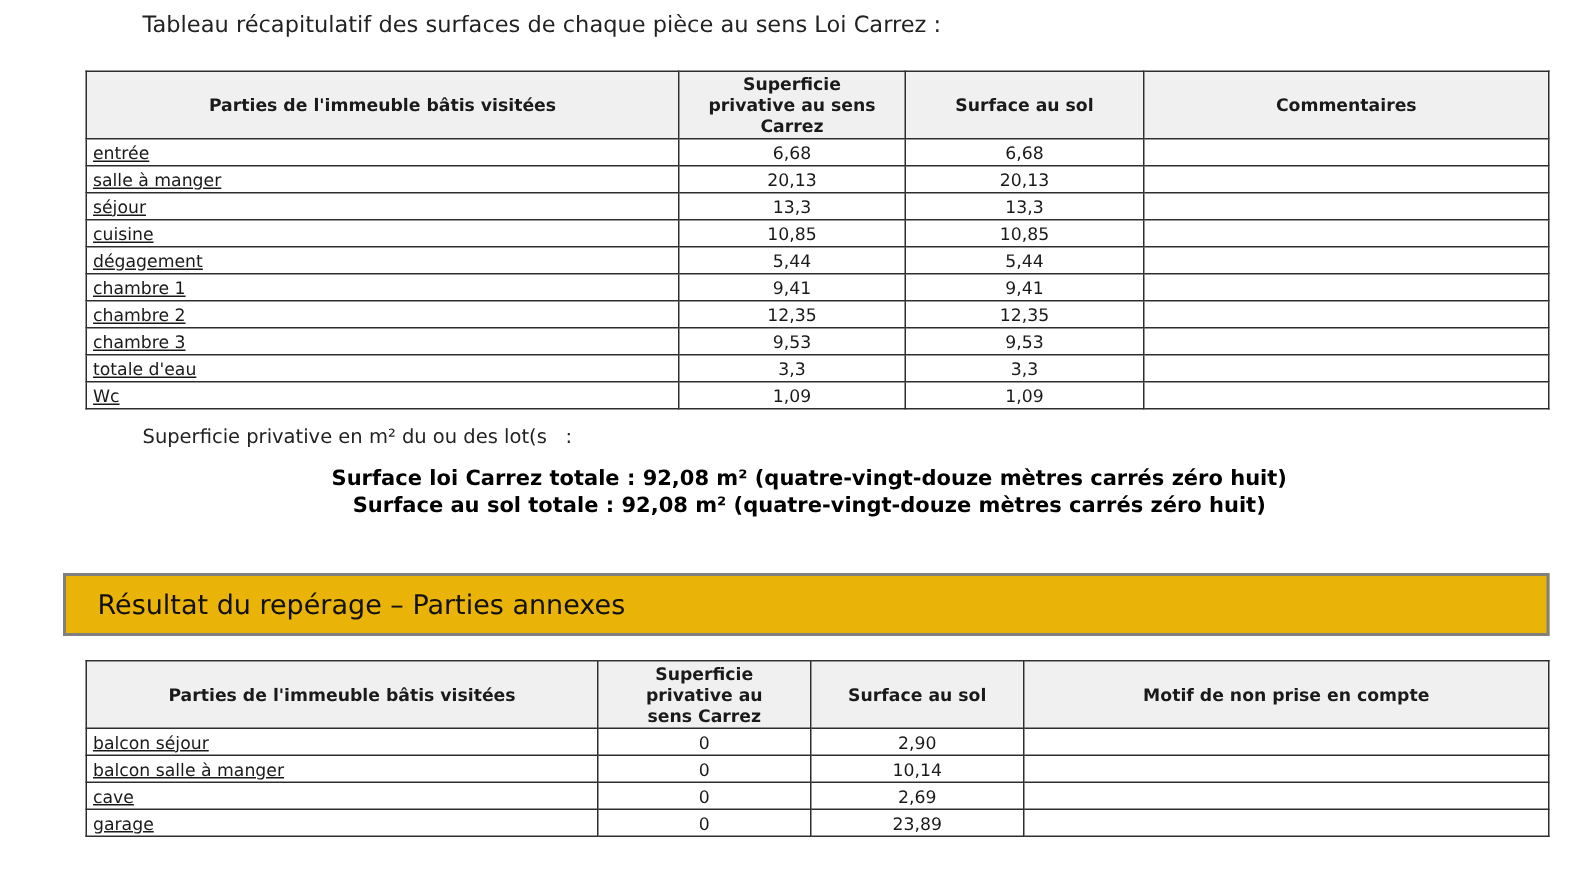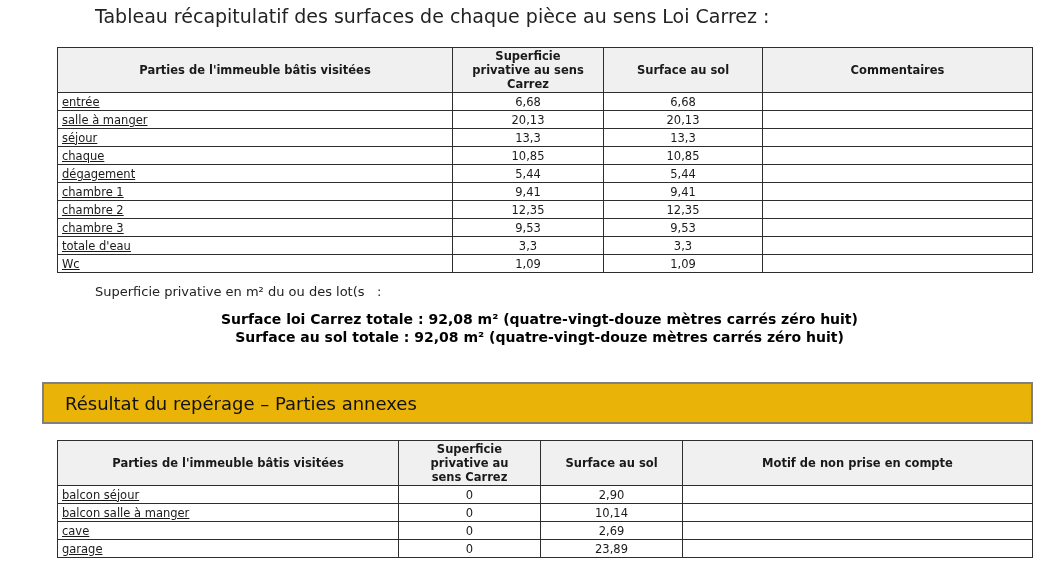--- a/index.html
+++ b/index.html
@@ -6,21 +6,21 @@
   .page{
     position:relative;
     width:1060px;height:586px;
     background:#ffffff;
     font-family:"DejaVu Sans","Liberation Sans",sans-serif;
     color:#1a1a1a;
     overflow:hidden;
   }
   .doc-title{
     margin:8px 0 0 95px;
-    font-size:19px;
+    font-size:15px;
     line-height:17px;
     color:#222222;
   }
   table.surfaces{
     border-collapse:collapse;
     table-layout:fixed;
     margin-left:57px;
     border:1px solid #5a5a5a;
   }
   table.surfaces th, table.surfaces td{
@@ -111,21 +111,21 @@
           <td class="num-cell">20,13</td>
           <td class="num-cell"></td>
         </tr>
         <tr>
           <td class="label-cell">séjour</td>
           <td class="num-cell">13,3</td>
           <td class="num-cell">13,3</td>
           <td class="num-cell"></td>
         </tr>
         <tr>
-          <td class="label-cell">chaque</td>
+          <td class="label-cell">cuisine</td>
           <td class="num-cell">10,85</td>
           <td class="num-cell">10,85</td>
           <td class="num-cell"></td>
         </tr>
         <tr>
           <td class="label-cell">dégagement</td>
           <td class="num-cell">5,44</td>
           <td class="num-cell">5,44</td>
           <td class="num-cell"></td>
         </tr>

